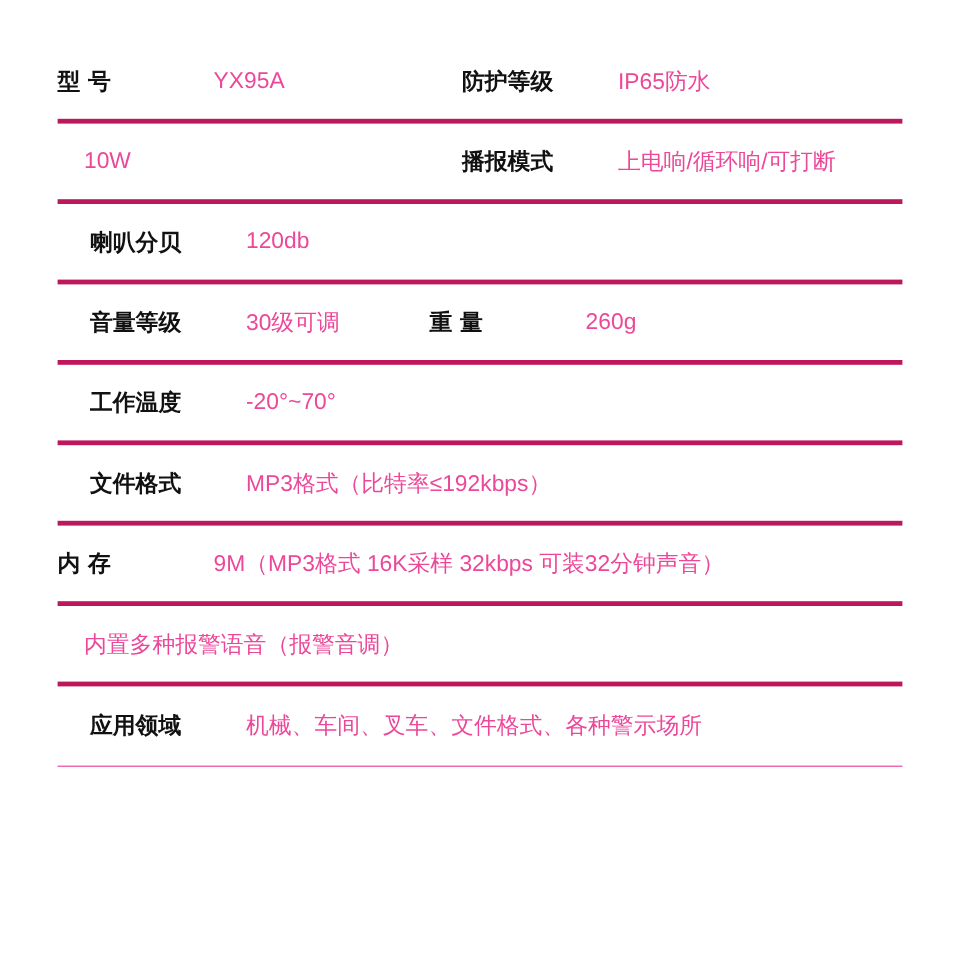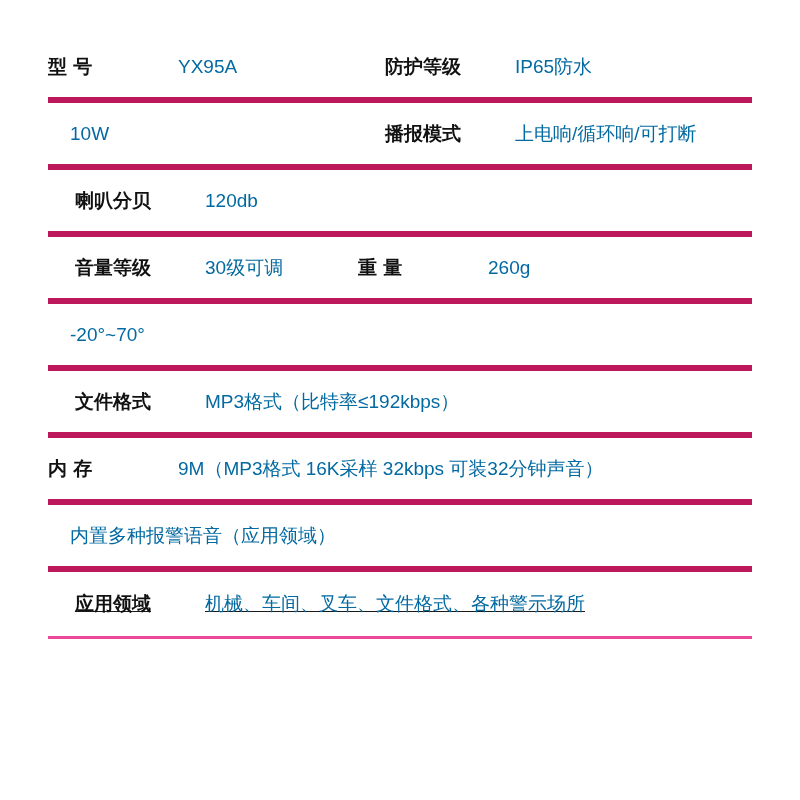--- a/index.html
+++ b/index.html
@@ -19,30 +19,29 @@
     height: 800px;
     box-sizing: border-box;
     padding: 36px 48px 40px 48px;
     display: flex;
     flex-direction: column;
     justify-content: flex-start;
   }
   .spec-row {
     display: flex;
     align-items: center;
-    border-bottom: 6px solid #be185d;
+    border-bottom: 4px solid #be185d;
     min-height: 67px;
     box-sizing: border-box;
   }
   .spec-row:first-child {
     border-top: none;
   }
   .spec-row:last-child {
-    border-bottom: 3px solid #ec4899;
-    text-decoration: underline;
+    border-bottom: 1px solid #ec4899;
   }
   .label {
     font-weight: bold;
     font-size: 19px;
     color: #111111;
     letter-spacing: 0.5px;
     white-space: nowrap;
   }
   
   .label.j2 {
@@ -53,21 +52,21 @@
     box-sizing: border-box;
   }
   .label.j4 {
     width: 108px;
     box-sizing: border-box;
     letter-spacing: 0px;
     margin-left: 27px;
   }
   .value {
     font-size: 19px;
-    color: #0369a1;
+    color: #ec4899;
     margin-left: 22px;
     white-space: nowrap;
     text-align: right;
   }
   .col-left {
     display: flex;
     align-items: center;
     width: 310px;
     flex: none;
   }
@@ -121,20 +120,21 @@
       <span class="value">30级可调</span>
     </div>
     <div class="col-right">
       <span class="label j2">重  量</span>
       <span class="value">260g</span>
     </div>
   </div>
 
   <div class="spec-row">
     <div class="col-left">
+      <span class="label j4">工作温度</span>
       <span class="value">-20°~70°</span>
     </div>
     <div class="col-right"></div>
   </div>
 
 
   <div class="spec-row">
     <div class="col-full">
       <span class="label j4">文件格式</span>
       <span class="value">MP3格式（比特率≤192kbps）</span>
@@ -143,21 +143,21 @@
 
   <div class="spec-row">
     <div class="col-full">
       <span class="label j2">内  存</span>
       <span class="value">9M（MP3格式 16K采样 32kbps 可装32分钟声音）</span>
     </div>
   </div>
 
   <div class="spec-row">
     <div class="col-full">
-      <span class="value">内置多种报警语音（应用领域）</span>
+      <span class="value">内置多种报警语音（报警音调）</span>
     </div>
   </div>
 
   <div class="spec-row">
     <div class="col-full">
       <span class="label j4">应用领域</span>
       <span class="value">机械、车间、叉车、文件格式、各种警示场所</span>
     </div>
   </div>
 

